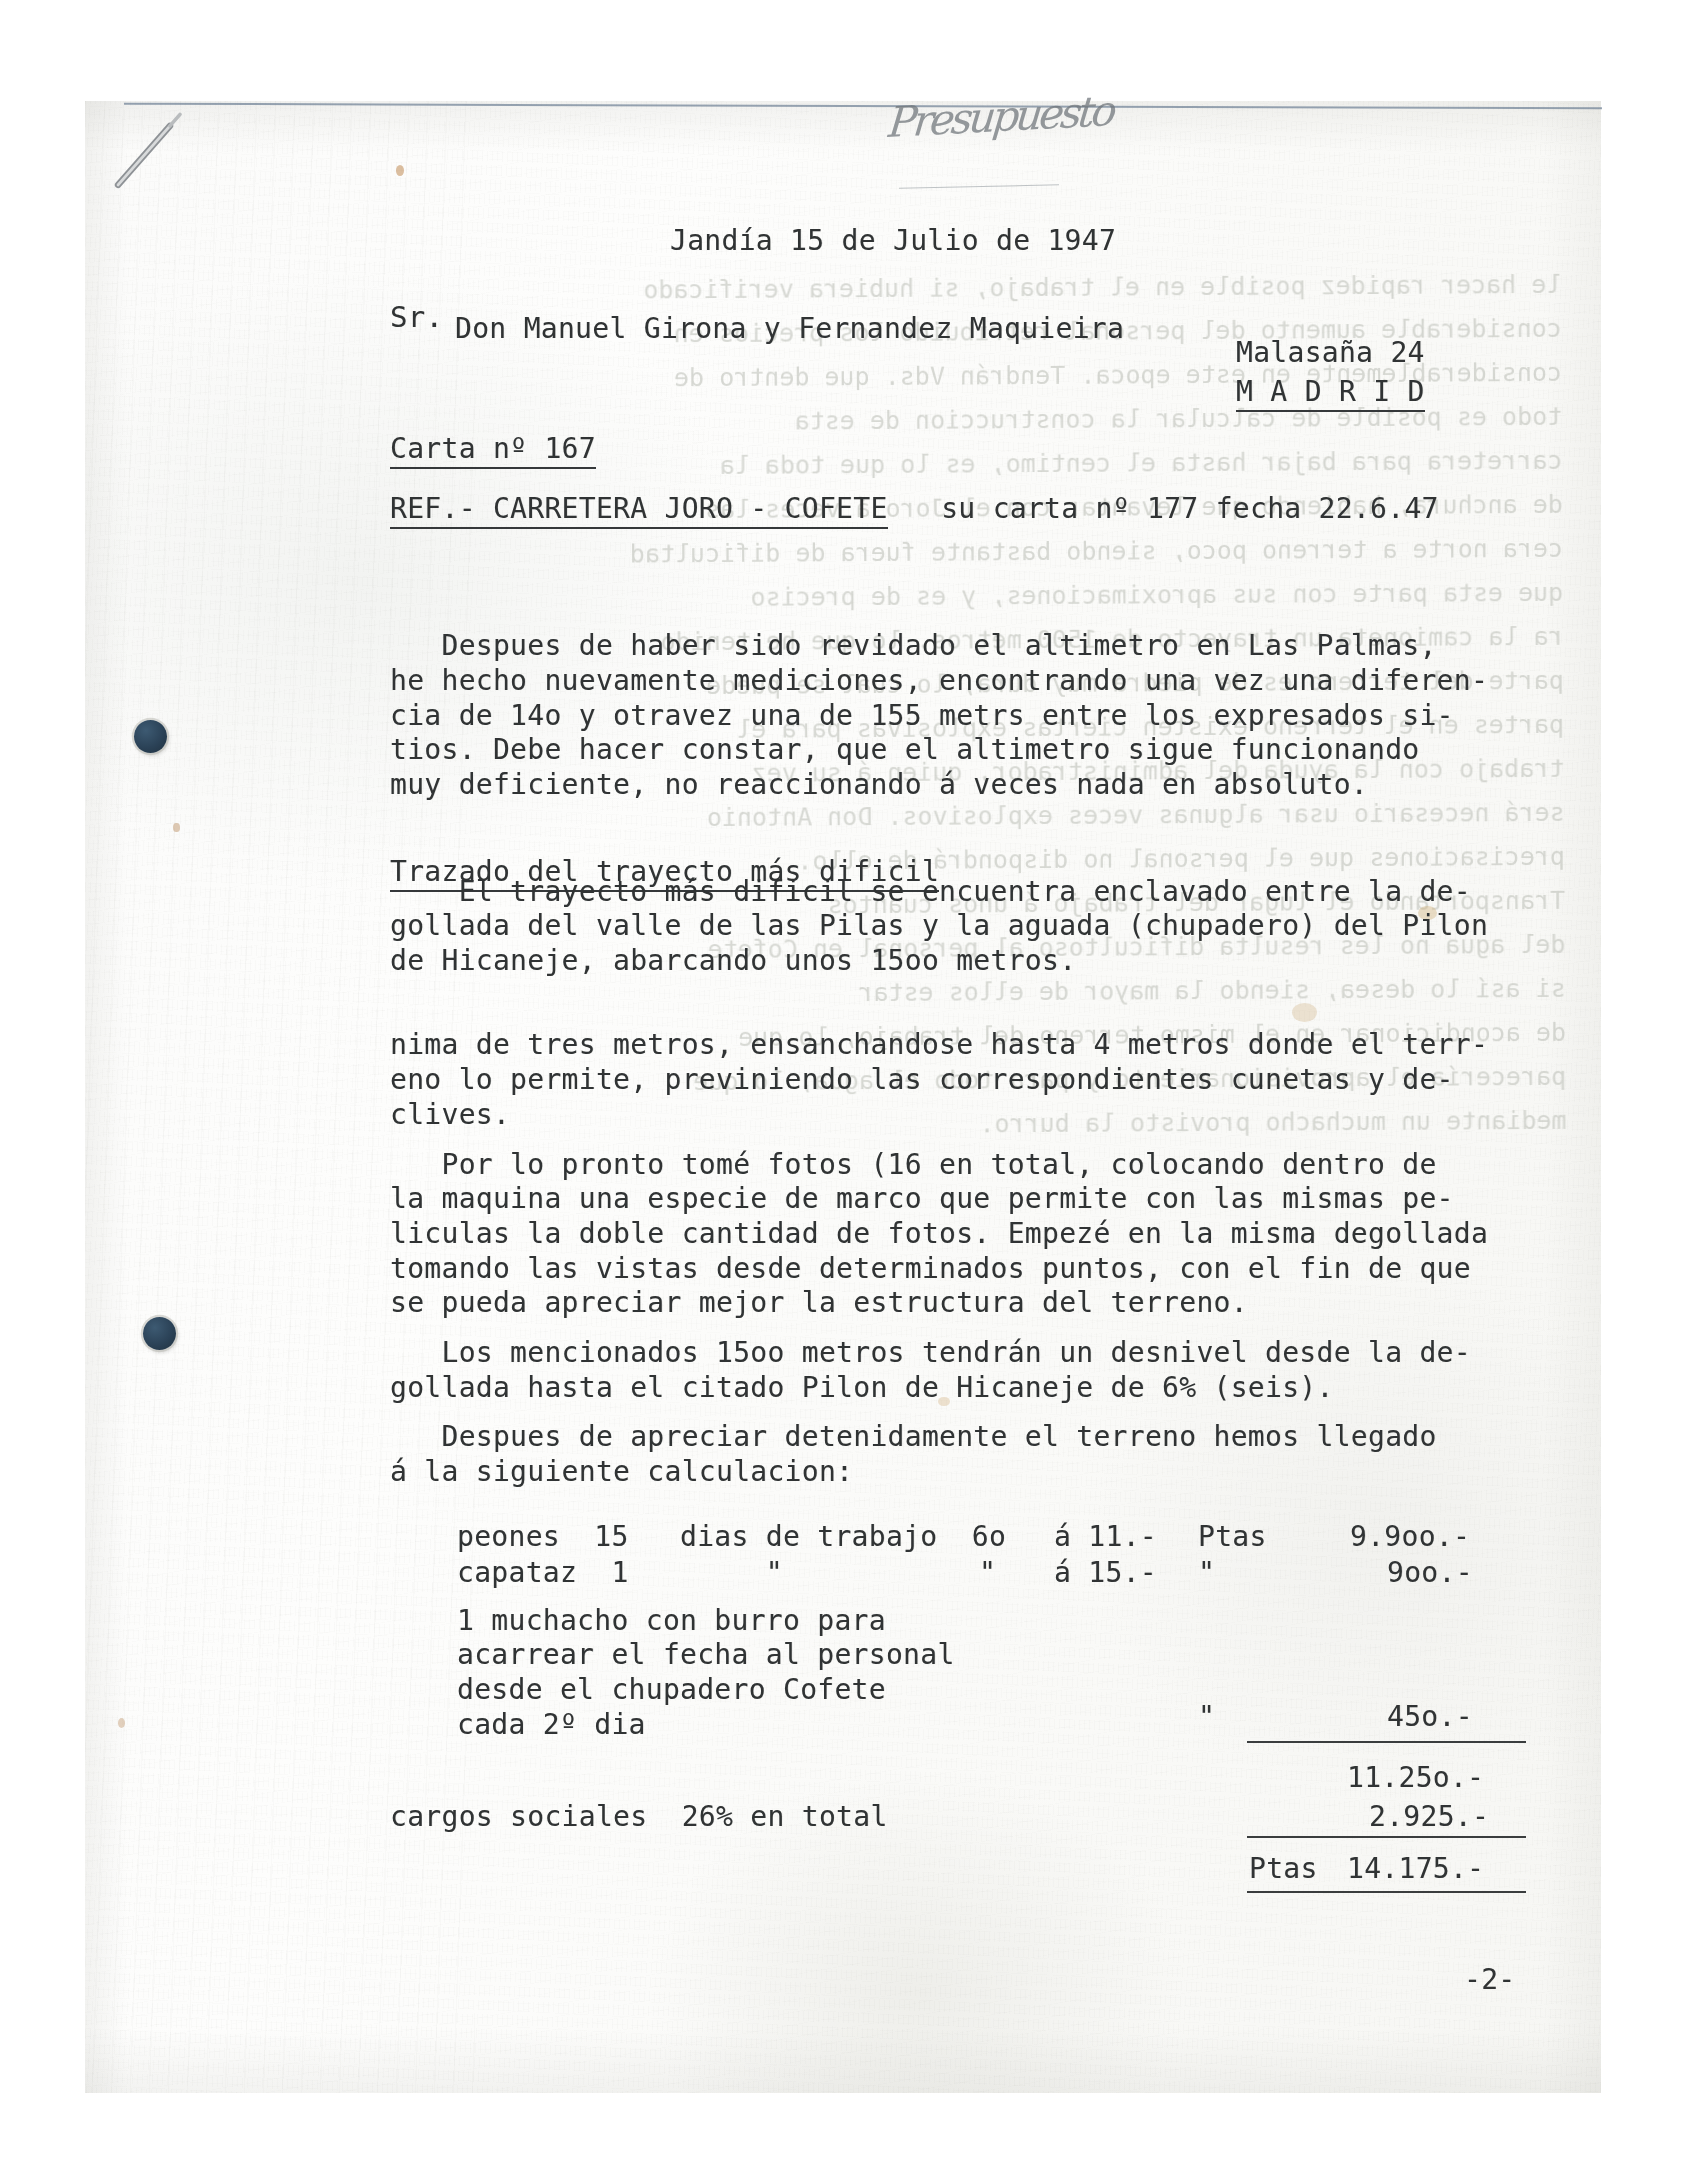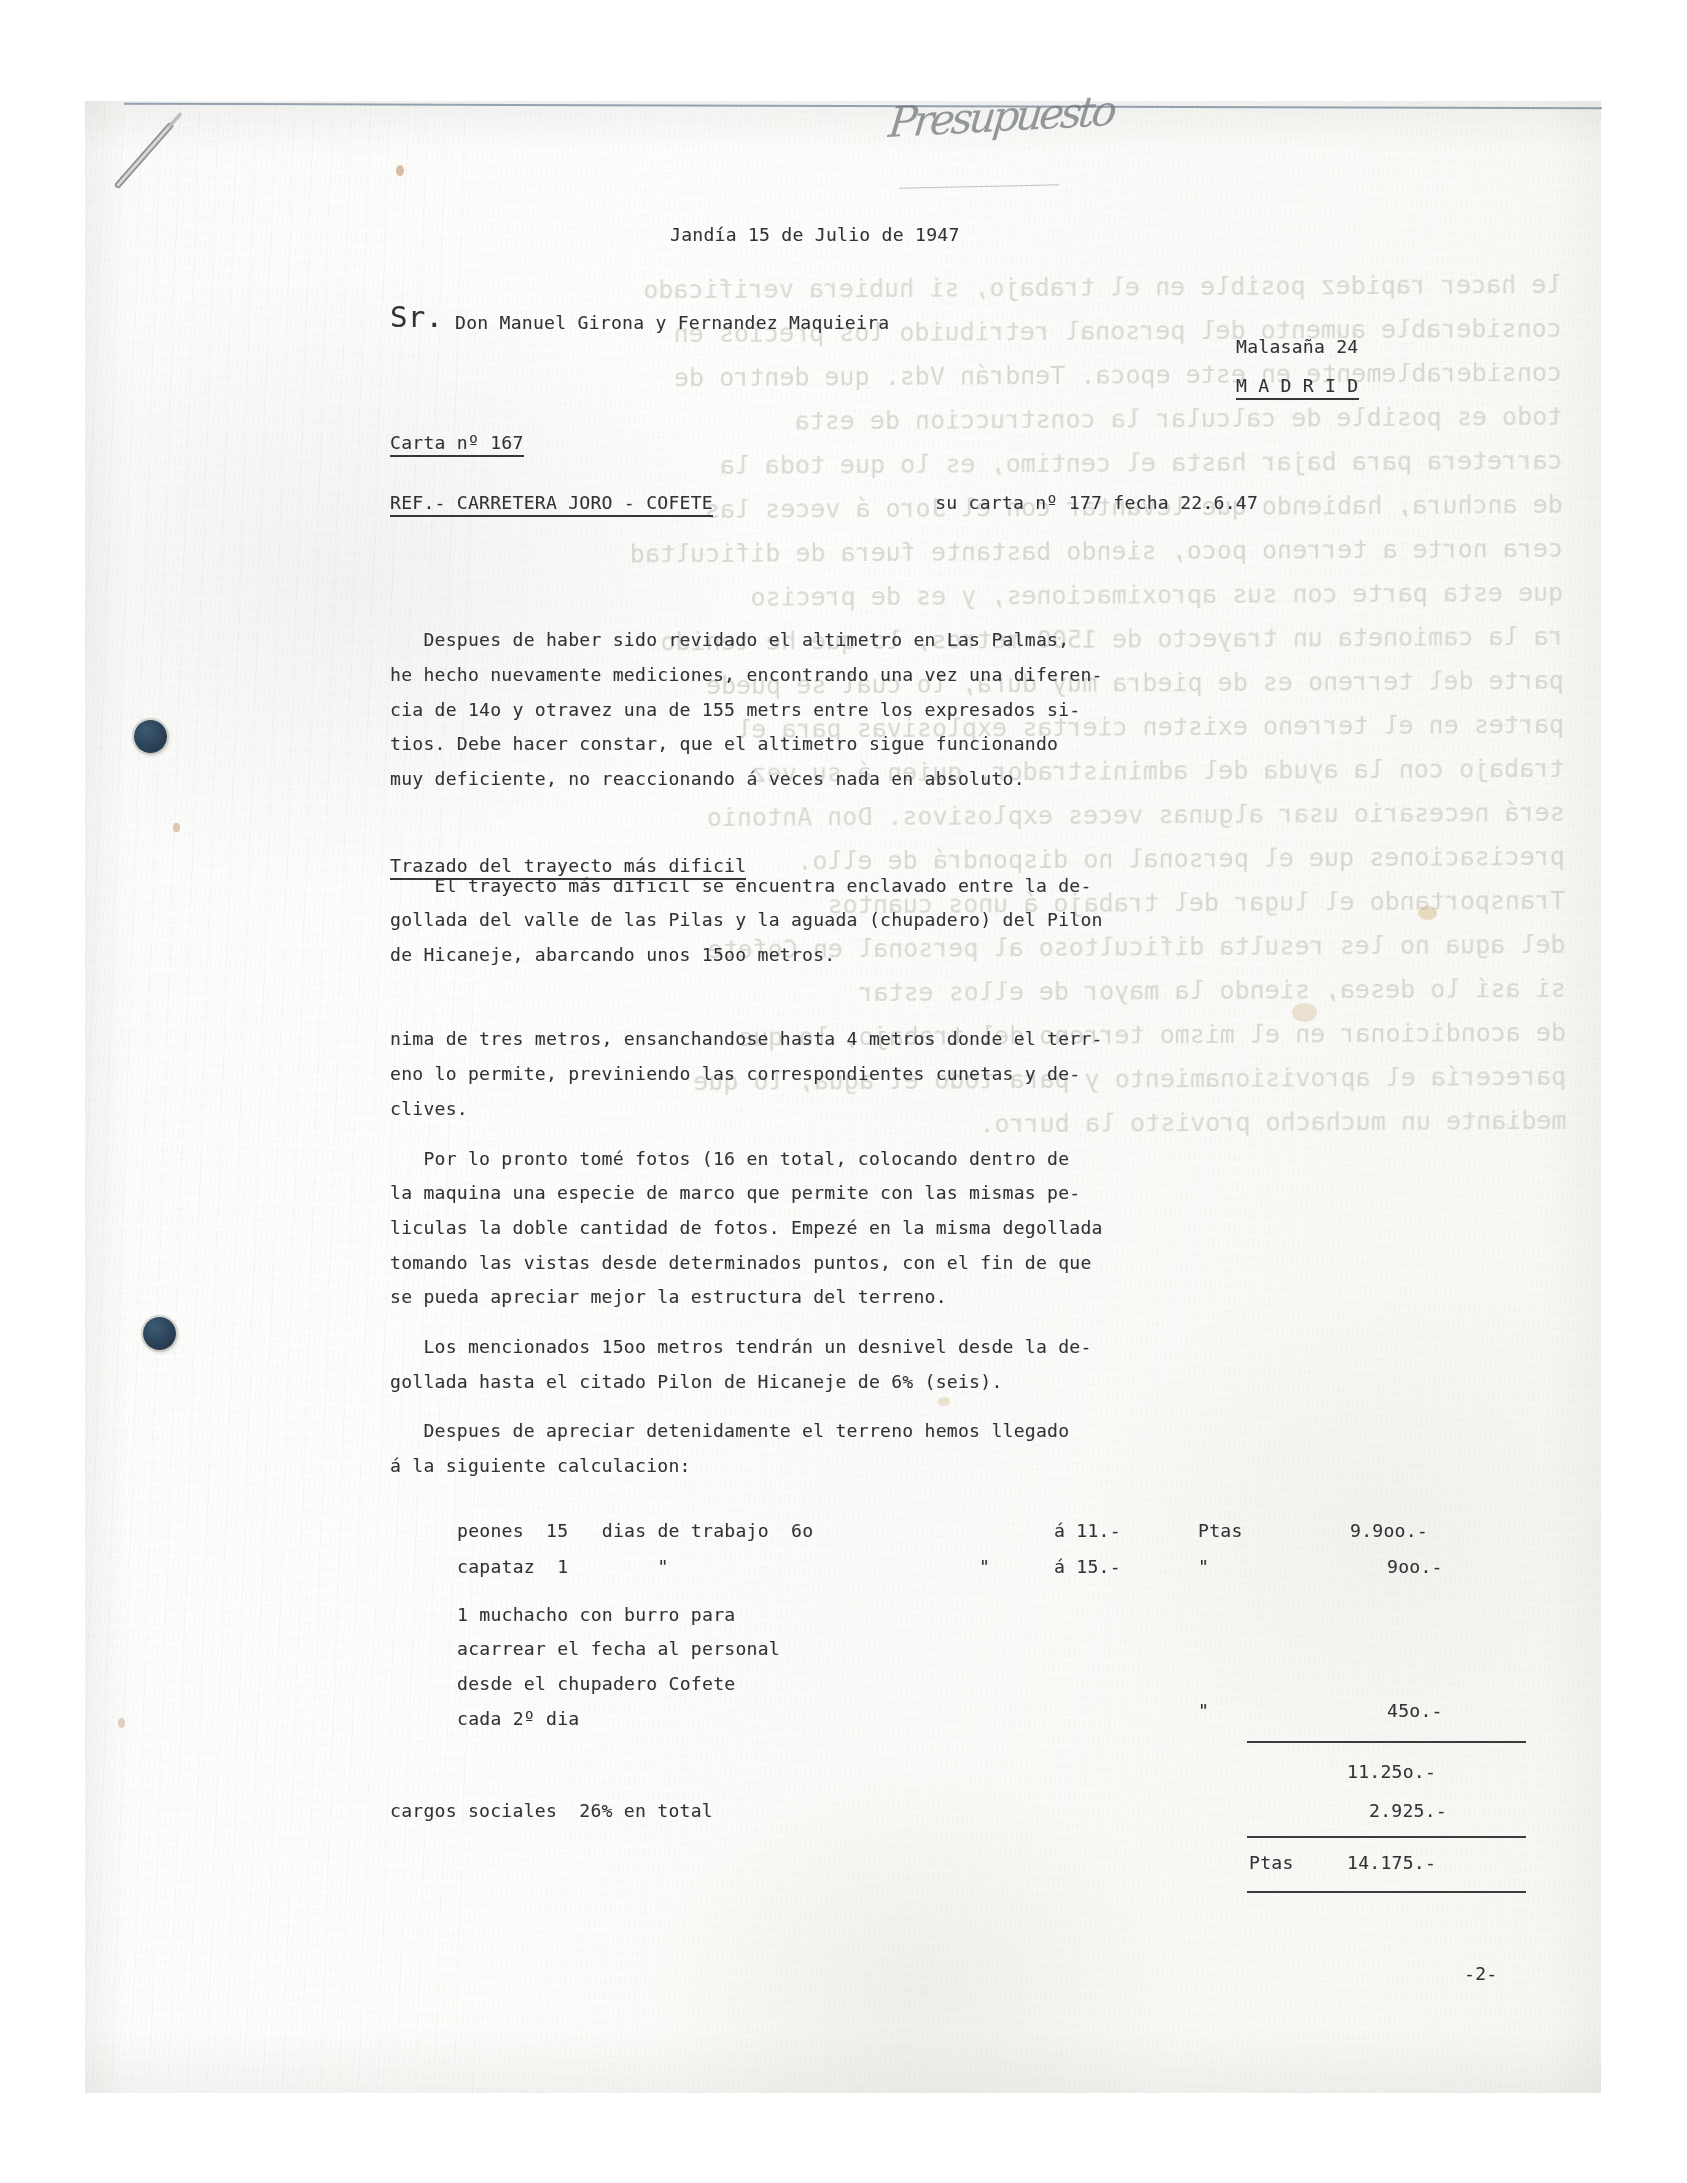--- a/index.html
+++ b/index.html
@@ -76,21 +76,21 @@
   #typed {
     position: absolute;
     left: 0; top: 0; right: 0; bottom: 0;
     color: #2f3233;
     pointer-events: none;
   }
   .ln {
     position: absolute;
     white-space: pre;
     font-family: "DejaVu Sans Mono", monospace;
-    font-size: 18px;
+    font-size: 28px;
     letter-spacing: 0.3px;
     color: #303334;
     text-shadow: 0.4px 0.3px 0 rgba(60,62,60,0.22);
   }
   .uline  { border-bottom: 2.2px solid #35383a; padding-bottom: 2.2px; }
   .rulebox{ position: absolute; height: 0; border-top: 2.2px solid #3a3d3e; }
 
   
   #hand {
     position: absolute;

